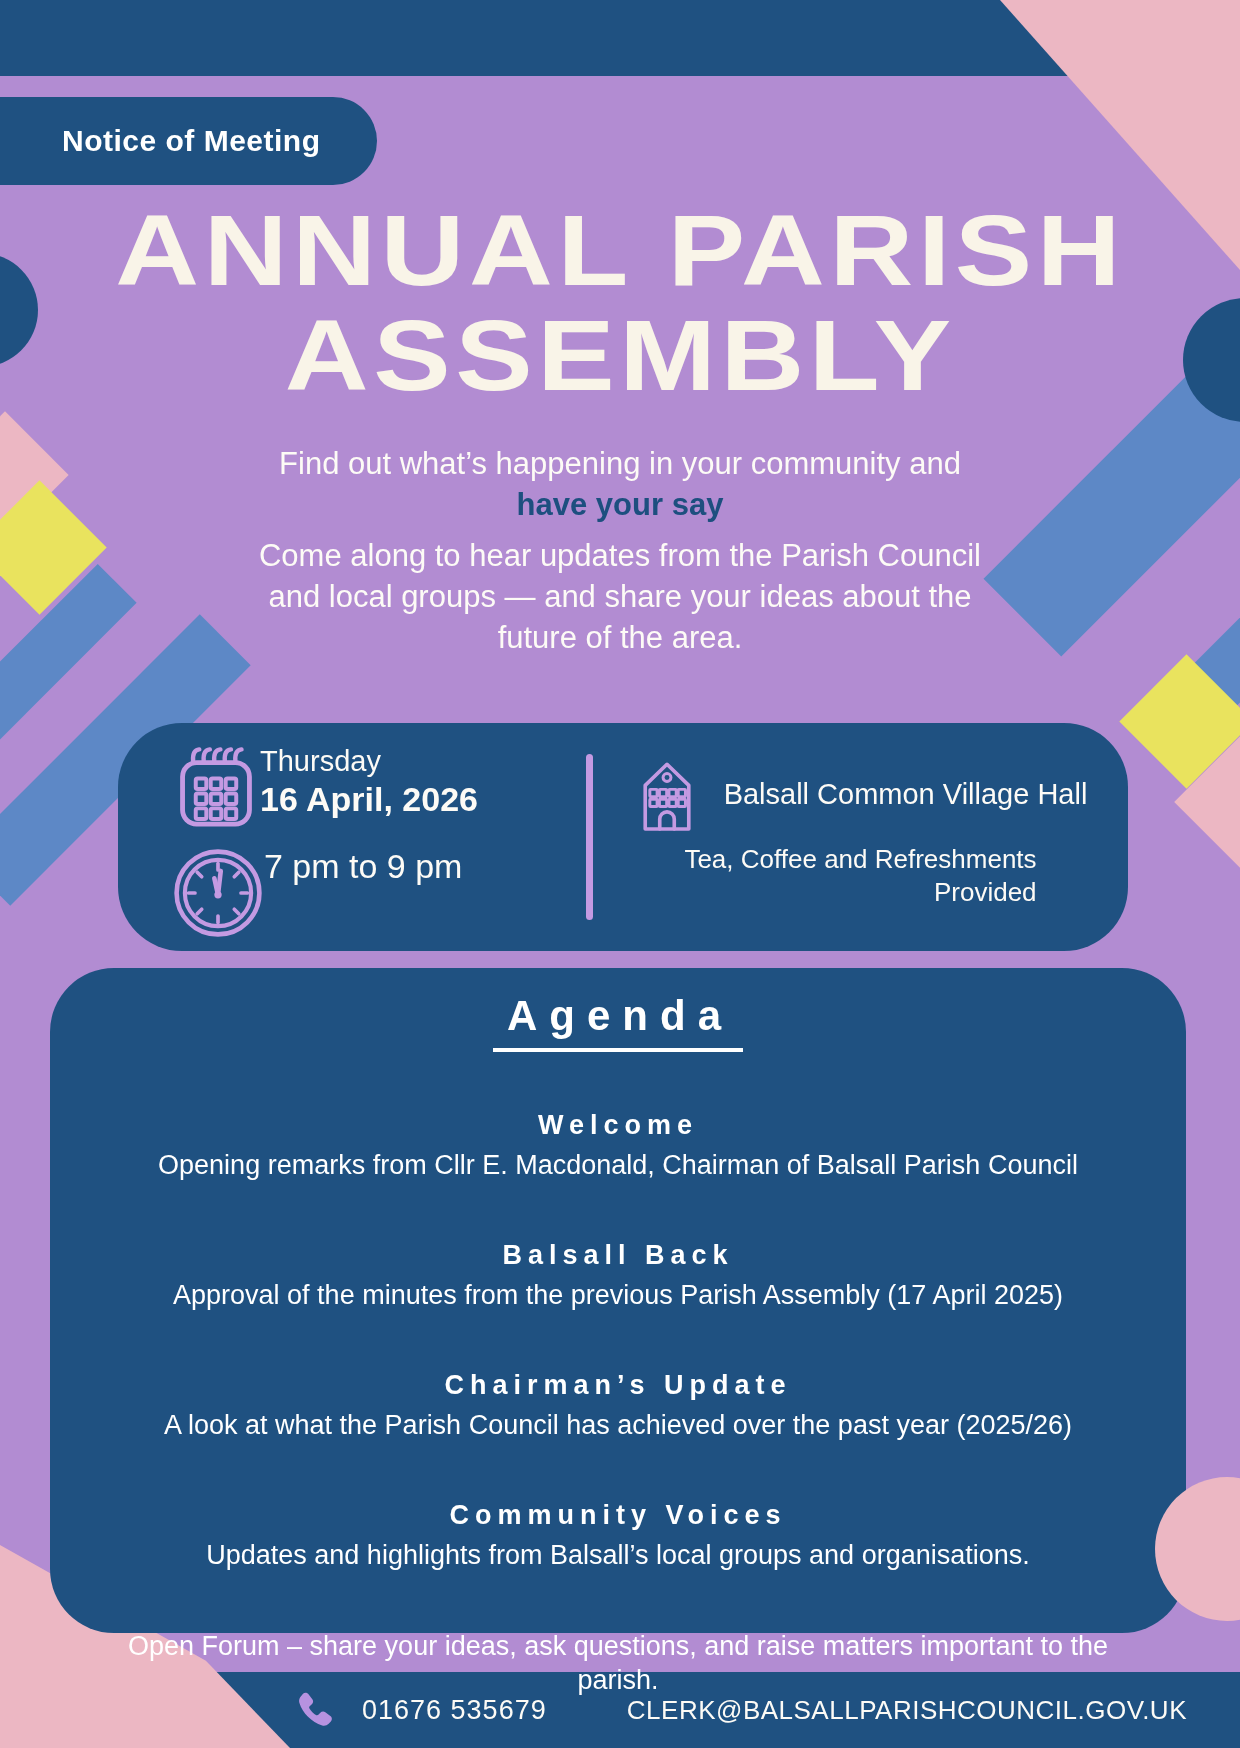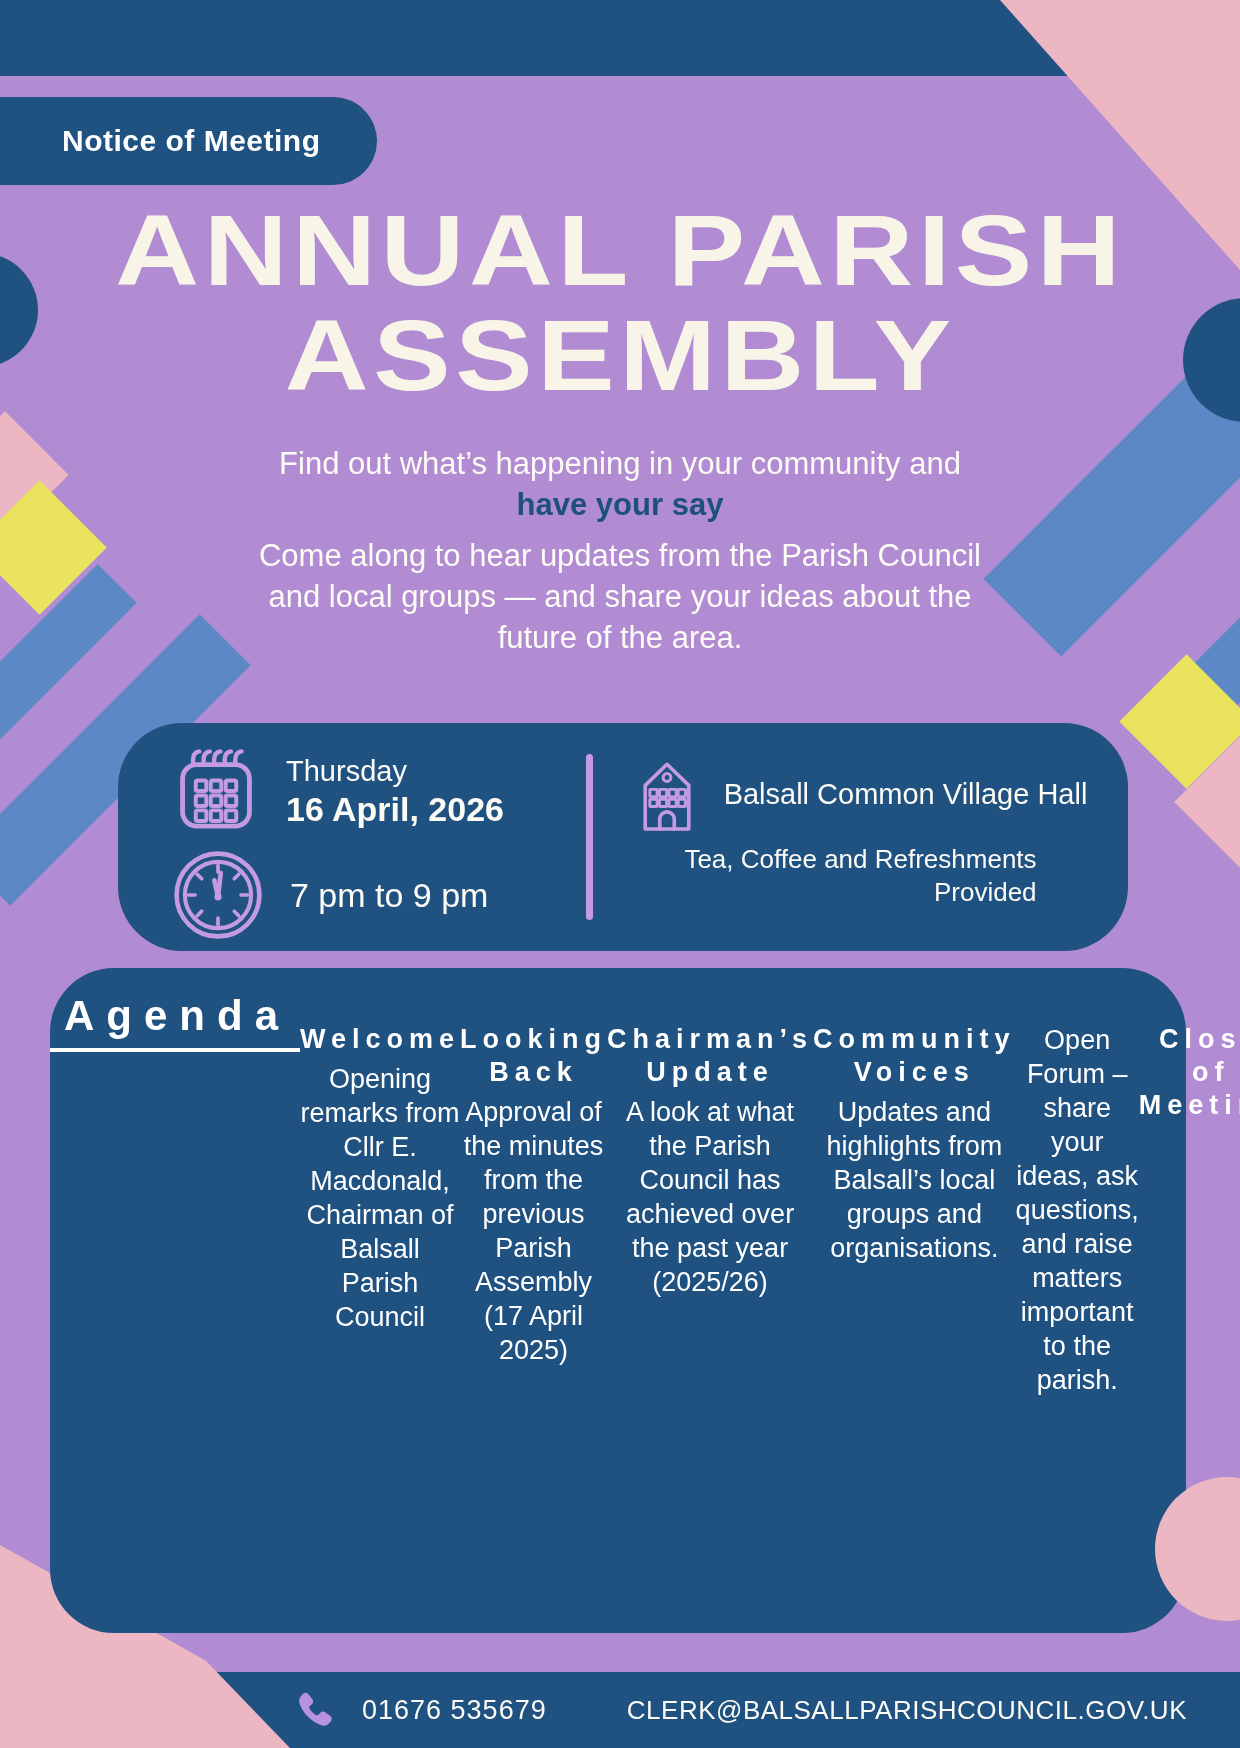--- a/index.html
+++ b/index.html
@@ -42,34 +42,34 @@
   
   .intro{position:absolute;left:0;top:443px;width:1240px;text-align:center;color:#fdfbf6;
     font-size:31px;line-height:41px;}
   .intro .hl{color:#1d4f7f;font-weight:bold;}
   .intro p{margin:0 0 10px 0;}
   
   .info-card{position:absolute;left:118px;top:723px;width:1010px;height:228px;background:#1f5181;
     border-radius:64px;box-sizing:border-box;display:flex;color:#fdfbf6;}
   .info-left{width:468px;display:flex;flex-direction:column;justify-content:center;gap:8px;
     padding:12px 0 0 54px;box-sizing:border-box;}
-  .info-row{display:flex;align-items:center;gap:26px;height:96px;}
+  .info-row{display:flex;align-items:flex-start;height:96px;}
   .event-day{font-size:29px;line-height:36px;}
   .event-date{font-size:34px;font-weight:bold;line-height:40px;}
   .event-time{font-size:34px;font-weight:normal;}
   .info-divider{width:7px;height:166px;background:#c49ae2;border-radius:4px;align-self:center;}
   .info-right{flex:1;display:flex;flex-direction:column;align-items:center;gap:4px;
     padding-top:26px;box-sizing:border-box;}
   .venue-row{display:flex;align-items:center;gap:24px;}
   .venue-name{font-size:29px;}
   .refreshments{font-size:26px;line-height:33px;text-align:right;}
   
   .agenda-card{position:absolute;left:50px;top:968px;width:1136px;height:665px;background:#1f5181;
     border-radius:64px;box-sizing:border-box;color:#ffffff;
-    display:flex;flex-direction:row;align-items:flex-start;padding-top:24px;}
+    display:flex;flex-direction:column;align-items:center;padding-top:24px;}
   .agenda-heading{font-size:42px;font-weight:bold;letter-spacing:12px;
     border-bottom:4px solid #ffffff;padding:0 10px 8px 14px;margin-bottom:26px;}
   .agenda-item{text-align:center;margin-bottom:26px;width:1060px;margin-top:31px;}
   .agenda-item-title{font-size:27px;font-weight:bold;letter-spacing:6px;line-height:33px;margin-bottom:6px;}
   .agenda-item-desc{font-size:27px;line-height:34px;}
   .agenda-item-desc:empty{display:none;}
   
   .footer-bar{position:absolute;left:0;top:1672px;width:1240px;height:76px;background:#1f5181;
     display:flex;align-items:center;color:#fdfbf6;box-sizing:border-box;}
   .phone-group{position:absolute;left:292px;top:0;height:76px;display:flex;align-items:center;gap:30px;}
@@ -208,21 +208,21 @@
   <div class="pink-triangle-bl"></div>
 
   <div class="agenda-card">
     <div class="agenda-heading">Agenda</div>
 
     <div class="agenda-item">
       <div class="agenda-item-title">Welcome</div>
       <div class="agenda-item-desc">Opening remarks from Cllr E. Macdonald, Chairman of Balsall Parish Council</div>
     </div>
     <div class="agenda-item">
-      <div class="agenda-item-title">Looking Back</div>
+      <div class="agenda-item-title">Balsall Back</div>
       <div class="agenda-item-desc">Approval of the minutes from the previous Parish Assembly (17 April 2025)</div>
     </div>
     <div class="agenda-item">
       <div class="agenda-item-title">Chairman’s Update</div>
       <div class="agenda-item-desc">A look at what the Parish Council has achieved over the past year (2025/26)</div>
     </div>
     <div class="agenda-item">
       <div class="agenda-item-title">Community Voices</div>
       <div class="agenda-item-desc">Updates and highlights from Balsall’s local groups and organisations.</div>
     </div>

